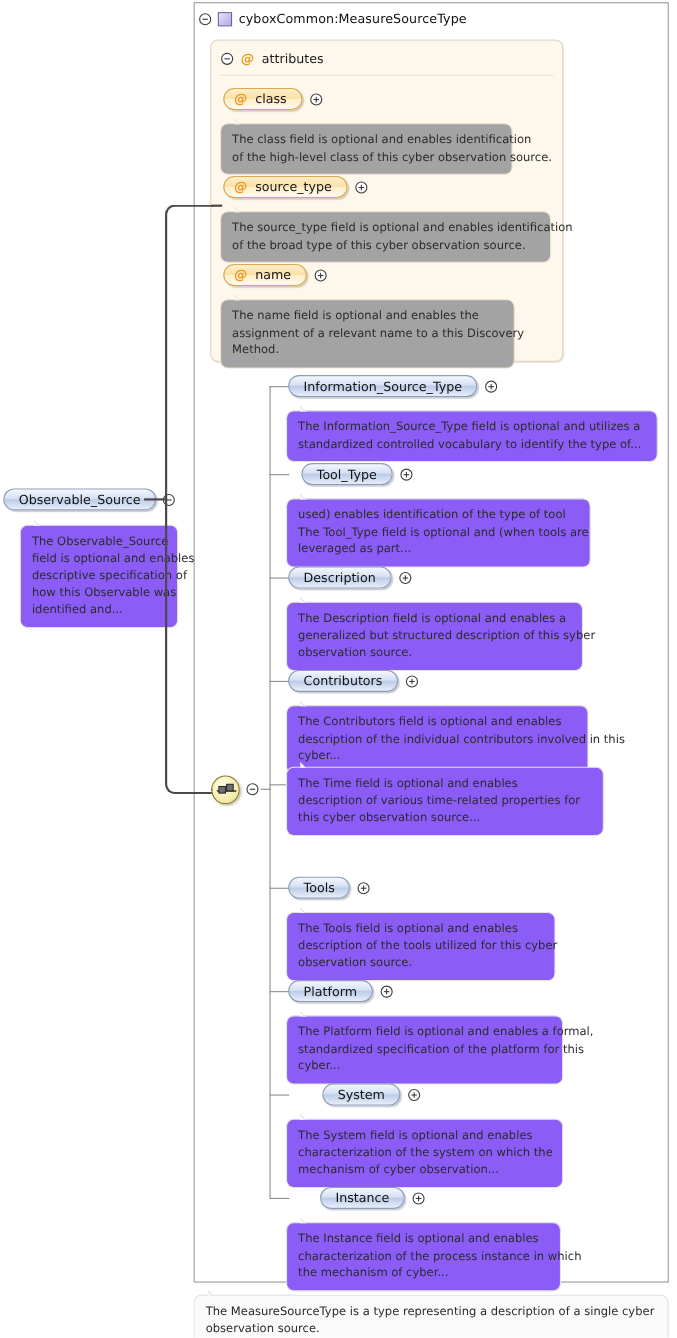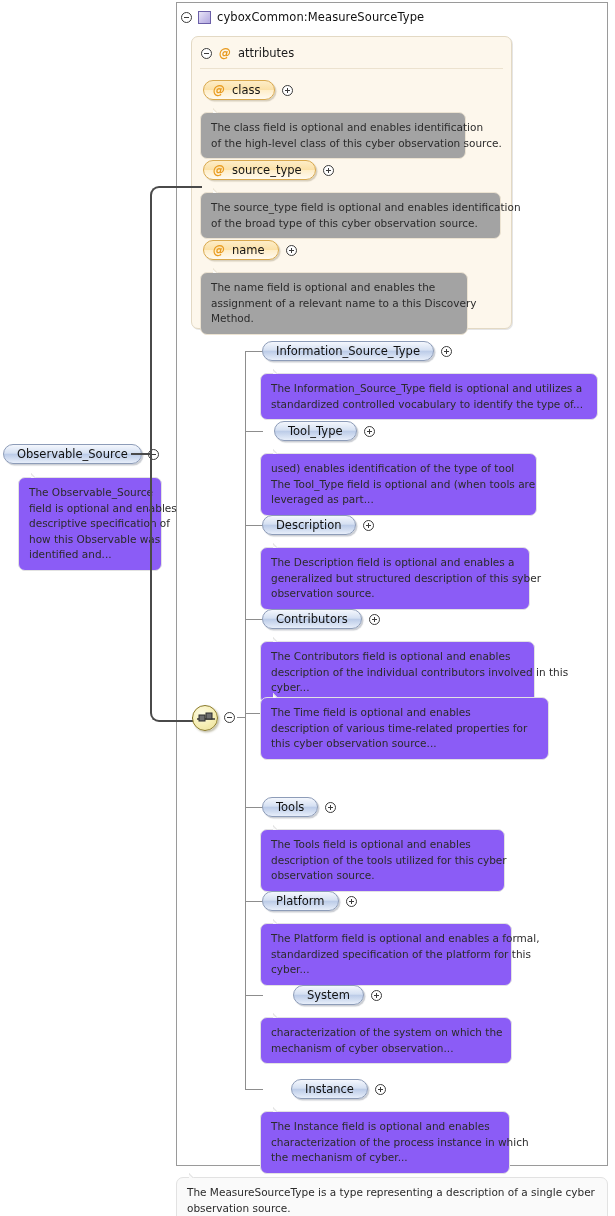--- a/index.html
+++ b/index.html
@@ -348,20 +348,21 @@
 
   <div class="conn h" style="left:245px;top:995px;width:18px;"></div>
   <div class="el-row" style="left:262px;top:985px;margin-left:31px;">
     <div class="el-pill">
       <span class="el-name">System</span>
     </div>
     <div class="circ plus"></div>
   </div>
   <div class="doc" style="left:260px;top:1017px;width:252px;">
     <span class="tail"></span>
+    <span class="doc-line">The System field is optional and enables</span>
     <span class="doc-line">characterization of the system on which the</span>
     <span class="doc-line">mechanism of cyber observation...</span>
   </div>
 
   <div class="conn h" style="left:245px;top:1089px;width:18px;"></div>
   <div class="el-row" style="left:262px;top:1079px;padding-left:29px;">
     <div class="el-pill">
       <span class="el-name">Instance</span>
     </div>
     <div class="circ plus"></div>

